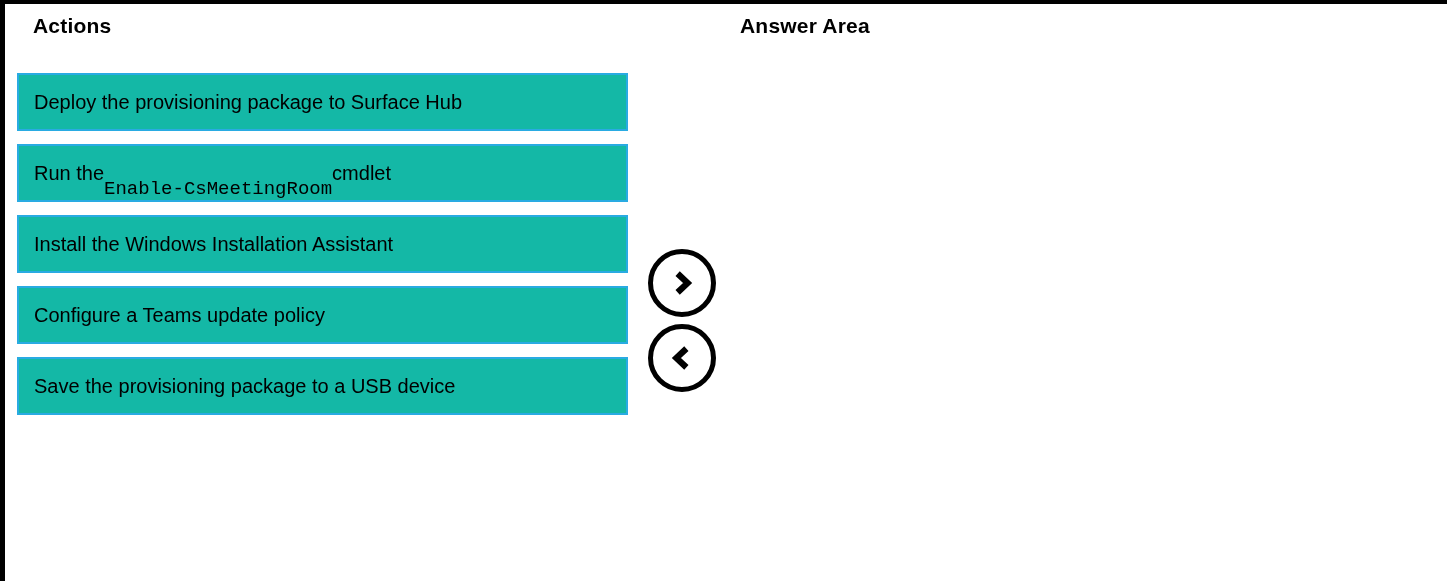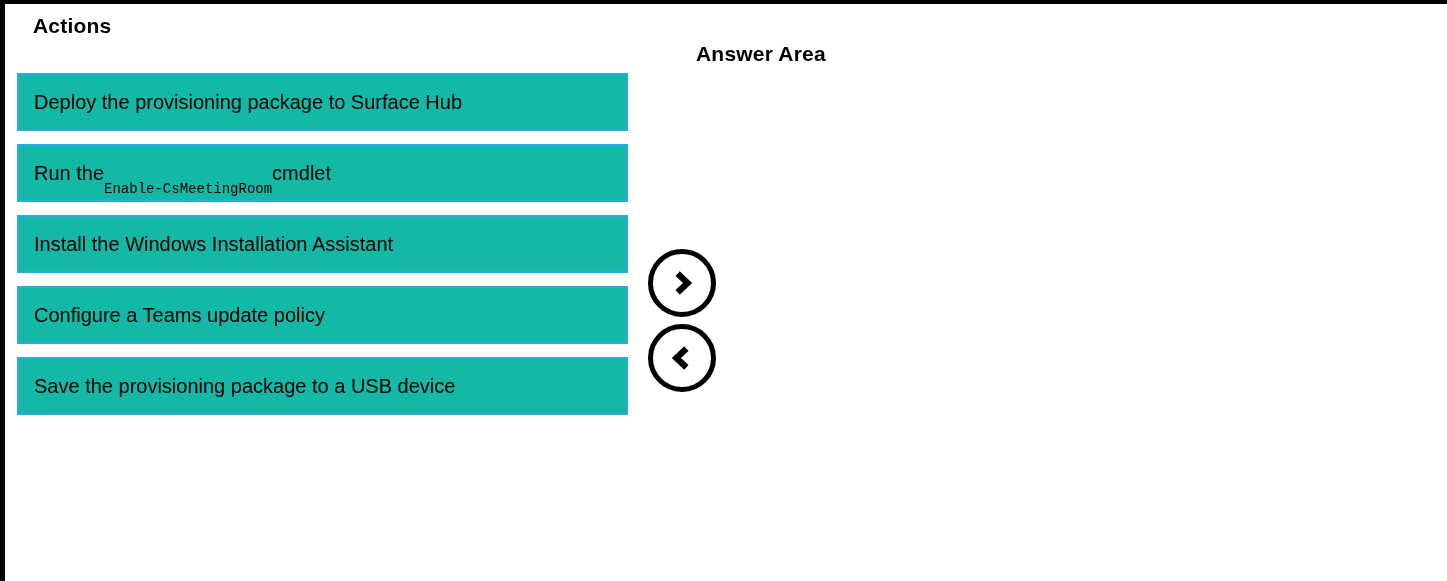--- a/index.html
+++ b/index.html
@@ -14,32 +14,32 @@
     font-family:"Liberation Sans", sans-serif;color:var(--text);overflow:hidden;
   }
   .frame-top{position:absolute;left:0;top:0;width:1447px;height:4px;background:var(--frame);}
   .frame-left{position:absolute;left:0;top:0;width:5px;height:581px;background:var(--frame);}
 
   .col-title{
     position:absolute;top:14px;font-size:21px;font-weight:bold;
     letter-spacing:0.2px;white-space:nowrap;
   }
   #actions-title{left:33px;}
-  #answer-title{left:696px;margin-top:28px;}
+  #answer-title{left:740px;}
 
   .actions-list{position:absolute;left:17px;top:73px;width:611px;}
   .action-box{
     width:611px;height:58px;margin-bottom:13px;
     border:2px solid var(--box-border);background:#14b8a6;
     display:flex;align-items:center;padding-left:15px;
     font-size:20px;white-space:nowrap;cursor:default;
   }
   .action-box .mono{
     font-family:"Liberation Mono", monospace;
-    font-size:14px;
+    font-size:19px;
     margin-top:32px;
   }
 
   .move-controls{position:absolute;left:648px;top:249px;width:70px;}
   .circle-btn{
     width:68px;height:68px;border:5px solid var(--frame);border-radius:50%;
     background:#ffffff;display:flex;align-items:center;justify-content:center;
     cursor:pointer;
   }
   .circle-btn + .circle-btn{margin-top:7px;}

